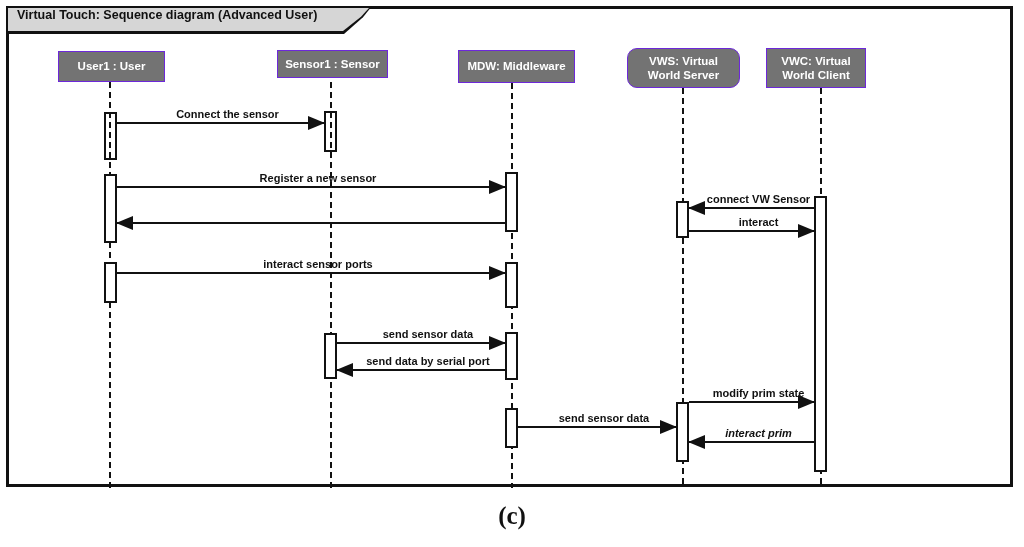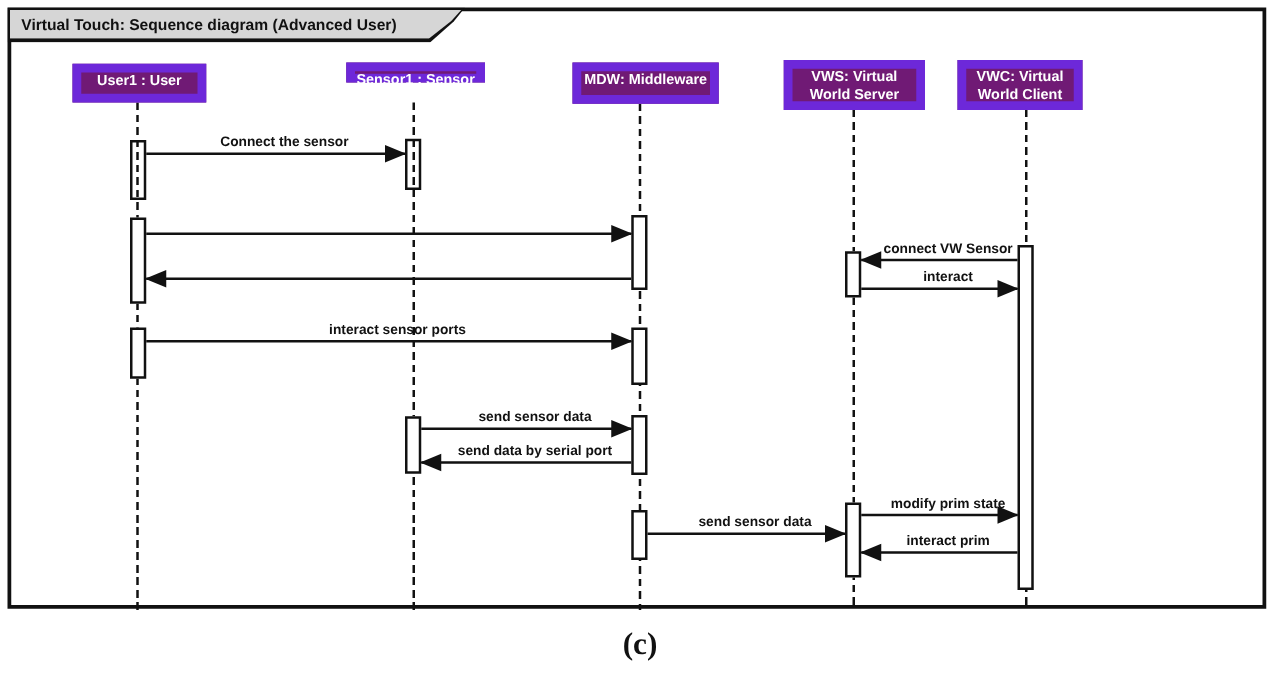--- a/index.html
+++ b/index.html
@@ -6,28 +6,28 @@
   #stage{position:relative;width:1024px;height:547px;background:#ffffff;overflow:hidden;
          font-family:"Liberation Sans",sans-serif;color:#111;}
 
   
   .frame{position:absolute;left:6px;top:6px;width:1007px;height:481px;
          border:3px solid #111;background:#fff;box-sizing:border-box;}
   .tab-outer{position:absolute;left:6px;top:6px;width:366px;height:28px;background:#111;
          clip-path:polygon(0 0,100% 0,calc(100% - 9px) 40%,calc(100% - 28px) 100%,0 100%);}
   .tab-inner{position:absolute;left:2px;top:2px;right:3px;bottom:3px;background:#d6d6d6;
          clip-path:polygon(0 0,100% 0,calc(100% - 8px) 38%,calc(100% - 26px) 100%,0 100%);
-         display:flex;align-items:center;}
+         display:flex;align-items:flex-start;}
   .tab-inner span{font-size:12.5px;font-weight:bold;padding-left:9px;white-space:nowrap;}
 
   
   .lifeline{position:absolute;width:2px;
          background:repeating-linear-gradient(to bottom,#111 0 6px,transparent 6px 10px);}
-  .head-box{position:absolute;background:#701a75;border:7px solid #6d28d9;box-sizing:border-box;
-         display:flex;justify-content:center;text-align:center;}
+  .head-box{position:absolute;background:#737373;border:1px solid #6d28d9;box-sizing:border-box;
+         display:flex;align-items:center;justify-content:center;text-align:center;}
   .head-box span{color:#fff;font-weight:bold;font-size:11.5px;line-height:1.25;}
   .head-box.two span{display:inline-block;max-width:88px;}
 
   
   .act{position:absolute;width:13px;background:#fff;border:2px solid #111;box-sizing:border-box;}
   .act.hollow{background:transparent;}
 
   
   .msg{position:absolute;height:16px;}
   .msg .line{position:absolute;left:0;right:0;top:7px;height:2px;background:#111;}
@@ -57,27 +57,27 @@
 
   <div class="lifeline" style="left:109px;top:82px;height:406px;"></div>
   <div class="lifeline" style="left:330px;top:82px;height:406px;"></div>
   <div class="lifeline" style="left:511px;top:83px;height:405px;"></div>
   <div class="lifeline" style="left:682px;top:88px;height:400px;"></div>
   <div class="lifeline" style="left:820px;top:88px;height:400px;"></div>
 
   <div class="head-box" style="left:58px;top:51px;width:107px;height:31px;">
     <span>User1 : User</span>
   </div>
-  <div class="head-box" style="left:277px;top:50px;width:111px;height:16px;">
+  <div class="head-box" style="left:277px;top:50px;width:111px;height:28px;">
     <span>Sensor1 : Sensor</span>
   </div>
   <div class="head-box" style="left:458px;top:50px;width:117px;height:33px;">
     <span>MDW: Middleware</span>
   </div>
-  <div class="head-box two" style="left:627px;top:48px;width:113px;height:40px;">
+  <div class="head-box two" style="left:627px;top:48px;width:113px;height:40px;border-radius:10px;">
     <span>VWS: Virtual World Server</span>
   </div>
   <div class="head-box two" style="left:766px;top:48px;width:100px;height:40px;">
     <span>VWC: Virtual World Client</span>
   </div>
 
   <div class="act hollow" style="left:104px;top:112px;height:48px;"></div>
   <div class="act hollow" style="left:324px;top:111px;height:41px;"></div>
   <div class="act" style="left:104px;top:174px;height:69px;"></div>
   <div class="act" style="left:505px;top:172px;height:60px;"></div>
@@ -90,20 +90,21 @@
   <div class="act" style="left:505px;top:408px;height:40px;"></div>
   <div class="act" style="left:676px;top:402px;height:60px;"></div>
 
   <div class="msg" style="left:117px;top:115px;width:207px;">
     <div class="mlabel">Connect the sensor</div>
     <div class="line"></div>
     <div class="mhead right"></div>
   </div>
 
   <div class="msg" style="left:117px;top:179px;width:388px;">
+    <div class="mlabel">Register a new sensor</div>
     <div class="line"></div>
     <div class="mhead right"></div>
   </div>
 
   <div class="msg" style="left:689px;top:200px;width:125px;">
     <div class="mlabel">connect VW Sensor</div>
     <div class="line"></div>
     <div class="mhead left"></div>
   </div>
 
@@ -129,33 +130,33 @@
     <div class="line"></div>
     <div class="mhead right"></div>
   </div>
 
   <div class="msg" style="left:337px;top:362px;width:168px;">
     <div class="mlabel">send data by serial port</div>
     <div class="line"></div>
     <div class="mhead left"></div>
   </div>
 
-  <div class="msg" style="left:689px;top:404px;width:125px;">
+  <div class="msg" style="left:689px;top:394px;width:125px;">
     <div class="mlabel">modify prim state</div>
     <div class="line"></div>
     <div class="mhead right"></div>
   </div>
 
   <div class="msg" style="left:518px;top:419px;width:158px;">
     <div class="mlabel">send sensor data</div>
     <div class="line"></div>
     <div class="mhead right"></div>
   </div>
 
-  <div class="msg" style="left:689px;top:434px;width:125px;">
+  <div class="msg" style="left:689px;top:434px;width:125px;font-style:italic;">
     <div class="mlabel">interact prim</div>
     <div class="line"></div>
     <div class="mhead left"></div>
   </div>
 
   <div class="caption">(c)</div>
 
 </div>
 
 </body></html>

